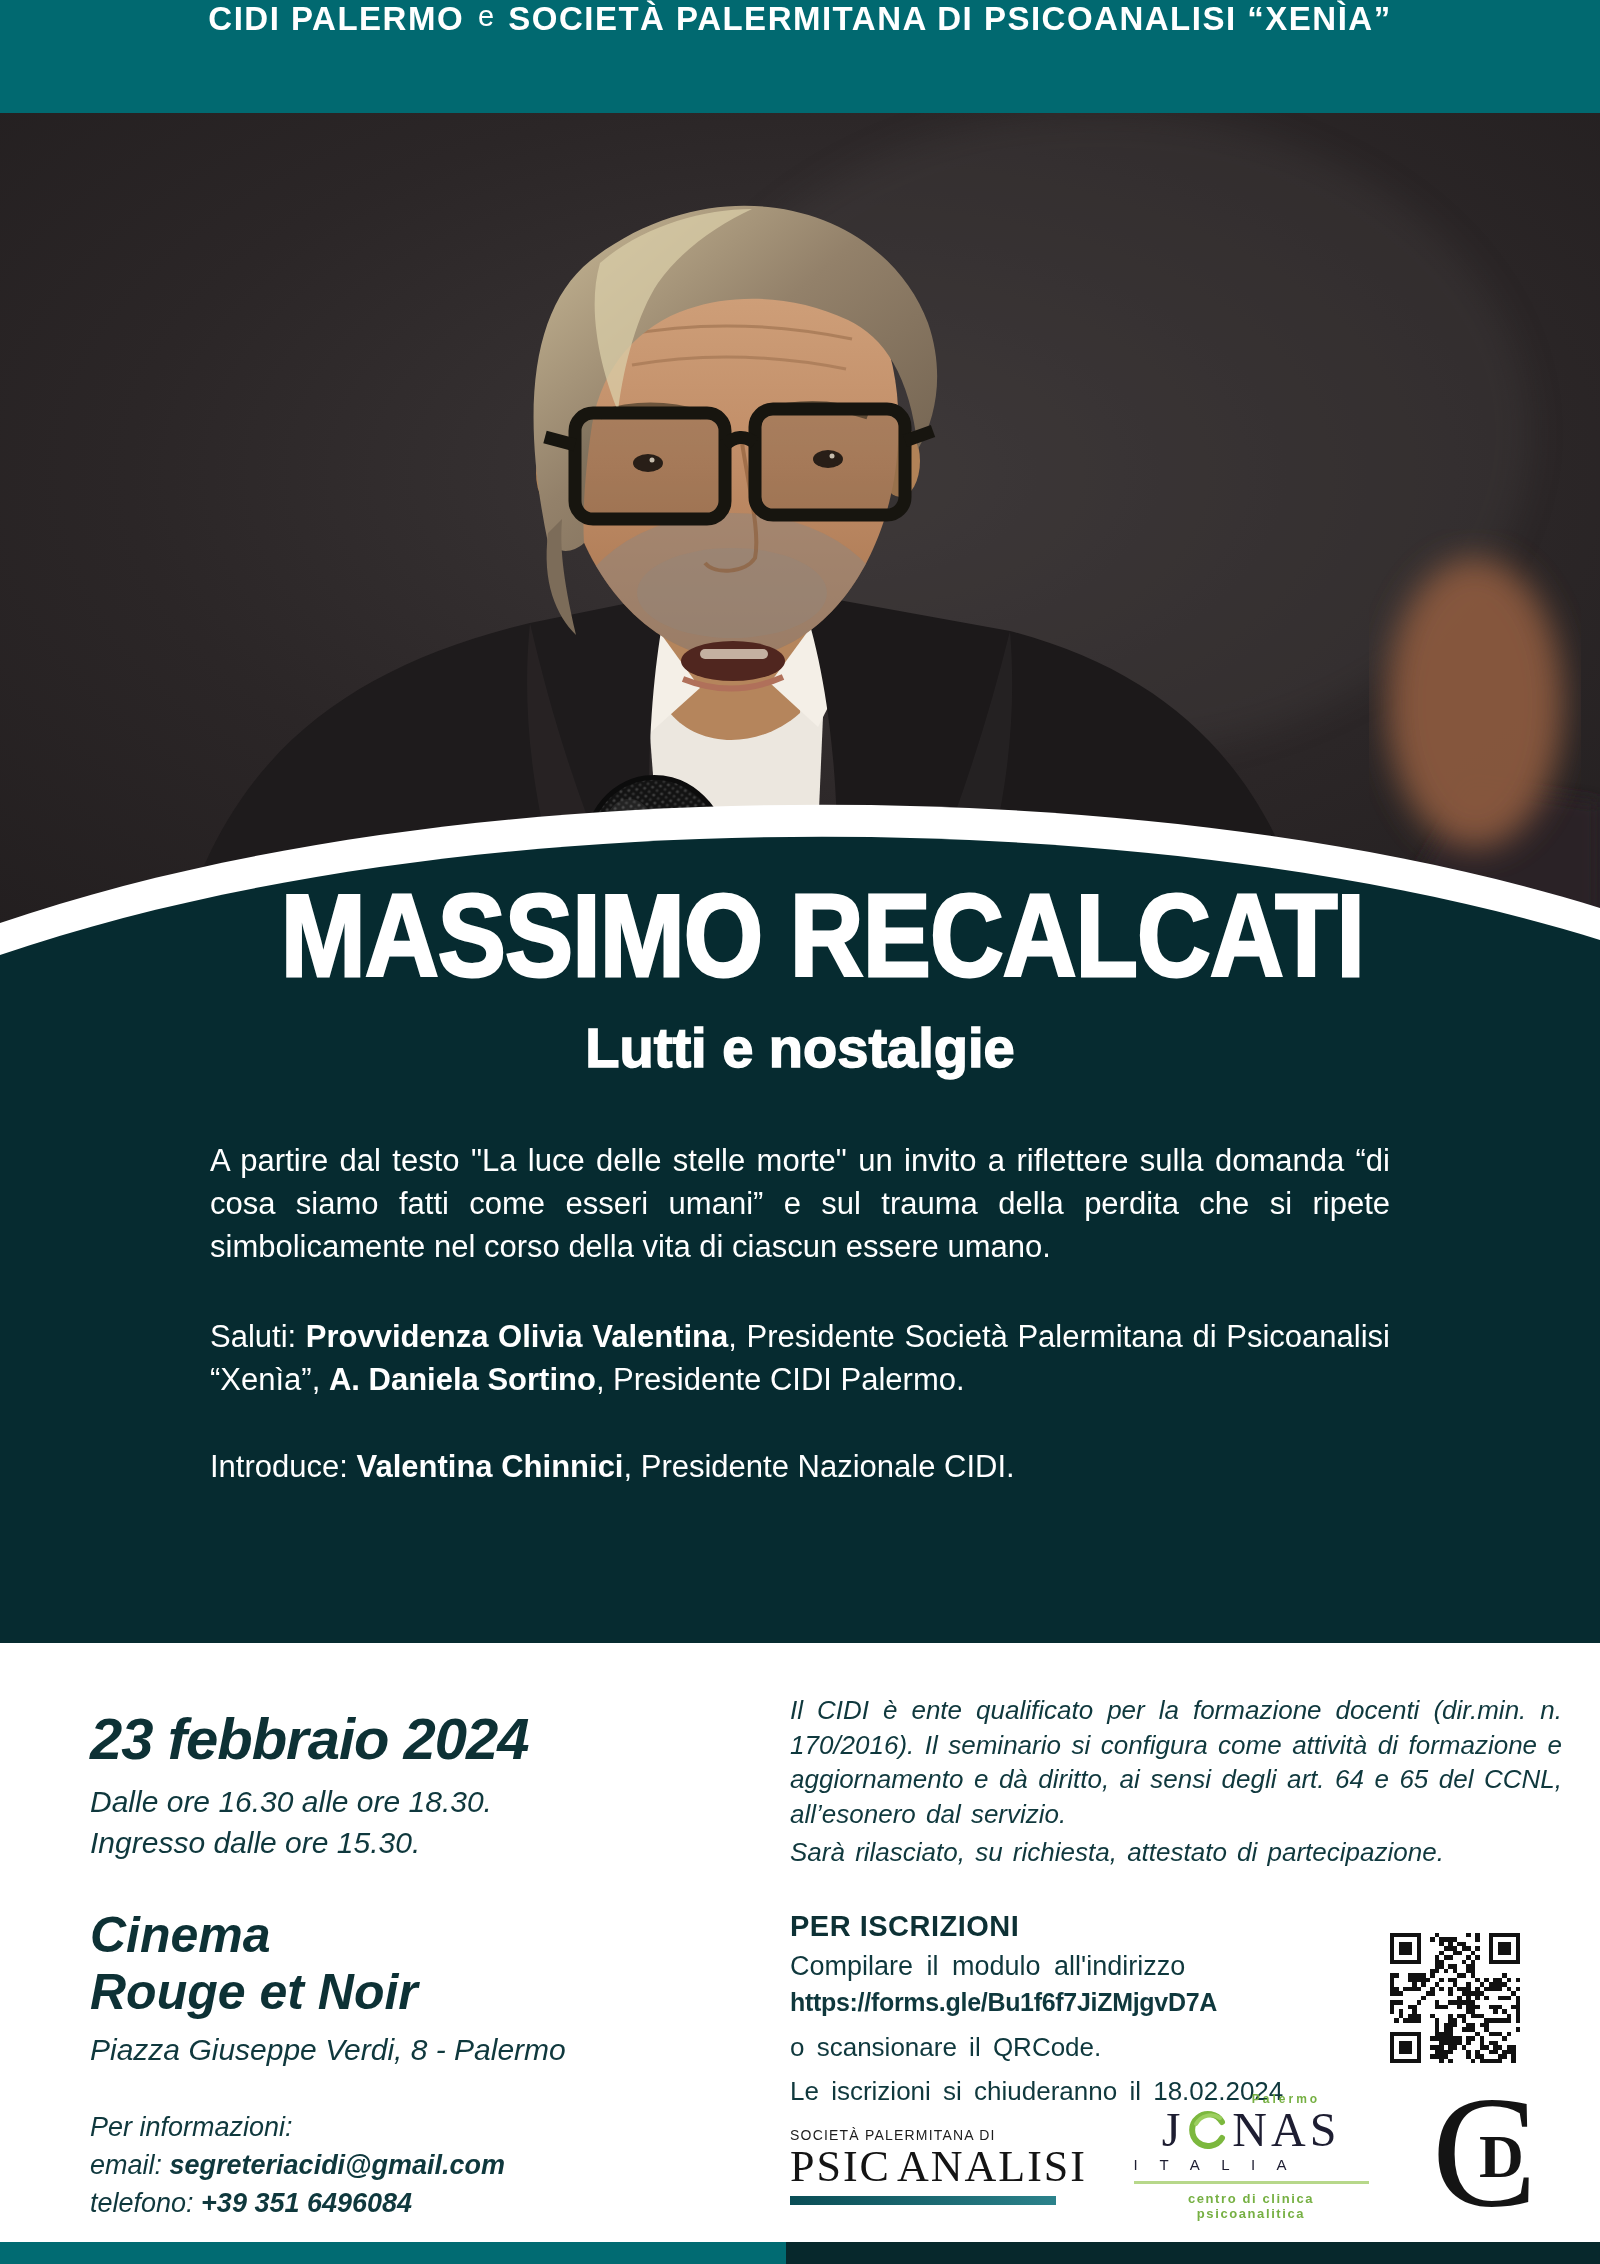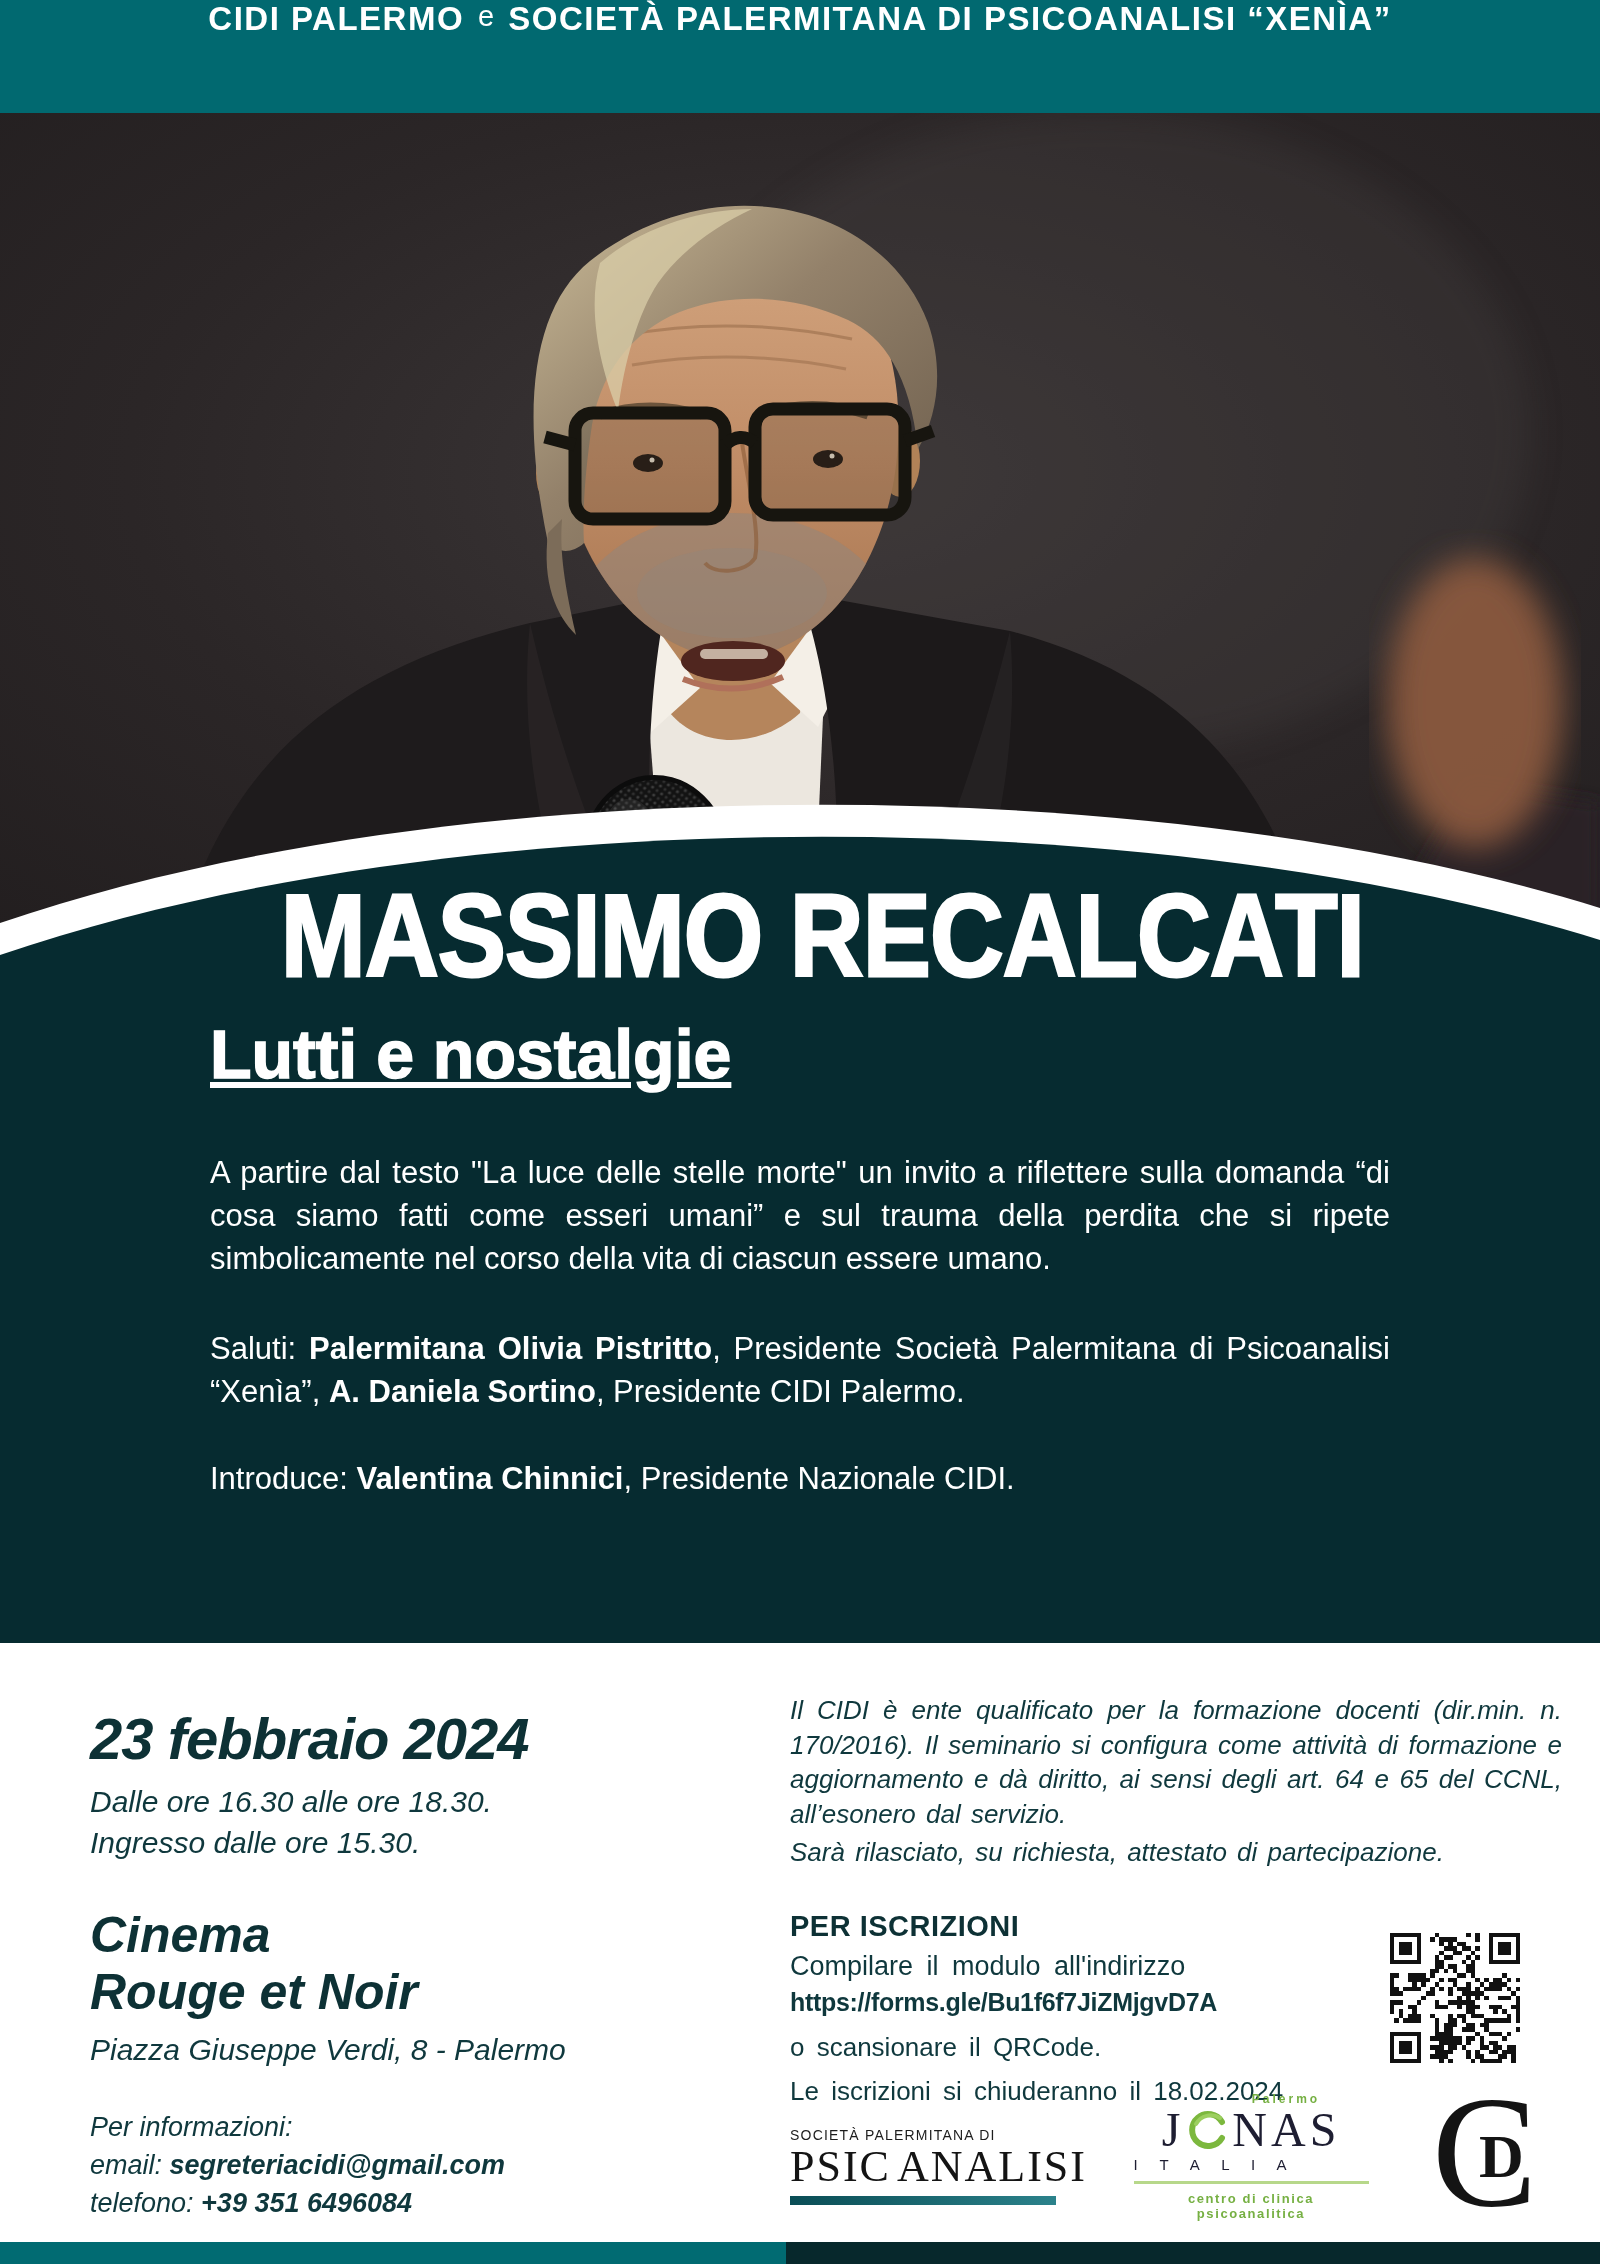--- a/index.html
+++ b/index.html
@@ -25,21 +25,21 @@
   .hero-content {
     position:absolute; top:765px; left:0; width:1600px; z-index:3;
     padding:0 210px; box-sizing:border-box; color:#ffffff;
   }
   .hero-content h1 {
     margin:0; font-size:116px; line-height:1.0; font-weight:bold; text-align:center;
     letter-spacing:-1px; transform:scaleX(.88); transform-origin:50% 50%;
     -webkit-text-stroke:3px #ffffff; white-space:nowrap;
   }
   .hero-content h2 {
-    margin:26px 0 0; font-size:68px; line-height:1.0; font-weight:bold; text-decoration:underline;
+    margin:26px 0 0; font-size:56px; line-height:1.0; font-weight:bold; text-align:center;
     -webkit-text-stroke:1.5px #ffffff;
   }
   .desc { margin:64px 0 0; font-size:31px; line-height:1.38; text-align:justify; }
   .saluti { margin:48px 0 0; font-size:31px; line-height:1.38; text-align:justify; }
   .saluti strong { font-weight:bold; }
   .intro { margin:44px 0 0; }
 
   
   .info-section { position:absolute; top:1643px; left:0; width:1600px; height:599px; background:#fff; color:#0f383d; }
   .left-col { position:absolute; left:90px; top:62px; width:640px;font-style:italic; }
@@ -196,21 +196,21 @@
 
     <svg class="curve" width="1600" height="890" viewBox="0 0 1600 890" preserveAspectRatio="none">
       <path d="M0,170 C450,15 1150,15 1600,155 L1600,890 L0,890 Z" fill="#ffffff"></path>
       <path d="M0,202 C450,47 1150,47 1600,187 L1600,890 L0,890 Z" fill="#062b30"></path>
     </svg>
 
     <div class="hero-content">
       <h1>MASSIMO RECALCATI</h1>
       <h2>Lutti e nostalgie</h2>
       <p class="desc">A partire dal testo "La luce delle stelle morte" un invito a riflettere sulla domanda “di cosa siamo fatti come esseri umani” e sul trauma della perdita che si ripete simbolicamente nel corso della vita di ciascun essere umano.</p>
-      <p class="saluti"><span>Saluti: </span><strong>Palermitana Olivia Pistritto</strong><span>, Presidente Società Palermitana di Psicoanalisi “Xenìa”, </span><strong>A. Daniela Sortino</strong><span>, Presidente CIDI Palermo.</span></p>
+      <p class="saluti"><span>Saluti: </span><strong>Provvidenza Olivia Valentina</strong><span>, Presidente Società Palermitana di Psicoanalisi “Xenìa”, </span><strong>A. Daniela Sortino</strong><span>, Presidente CIDI Palermo.</span></p>
       <p class="saluti intro"><span>Introduce: </span><strong>Valentina Chinnici</strong><span>, Presidente Nazionale CIDI.</span></p>
     </div>
   </section>
 
   <section class="info-section">
 
     <div class="left-col">
       <h3 class="date">23 febbraio 2024</h3>
       <p class="time">
         <span>Dalle ore 16.30 alle ore 18.30.</span><br>

